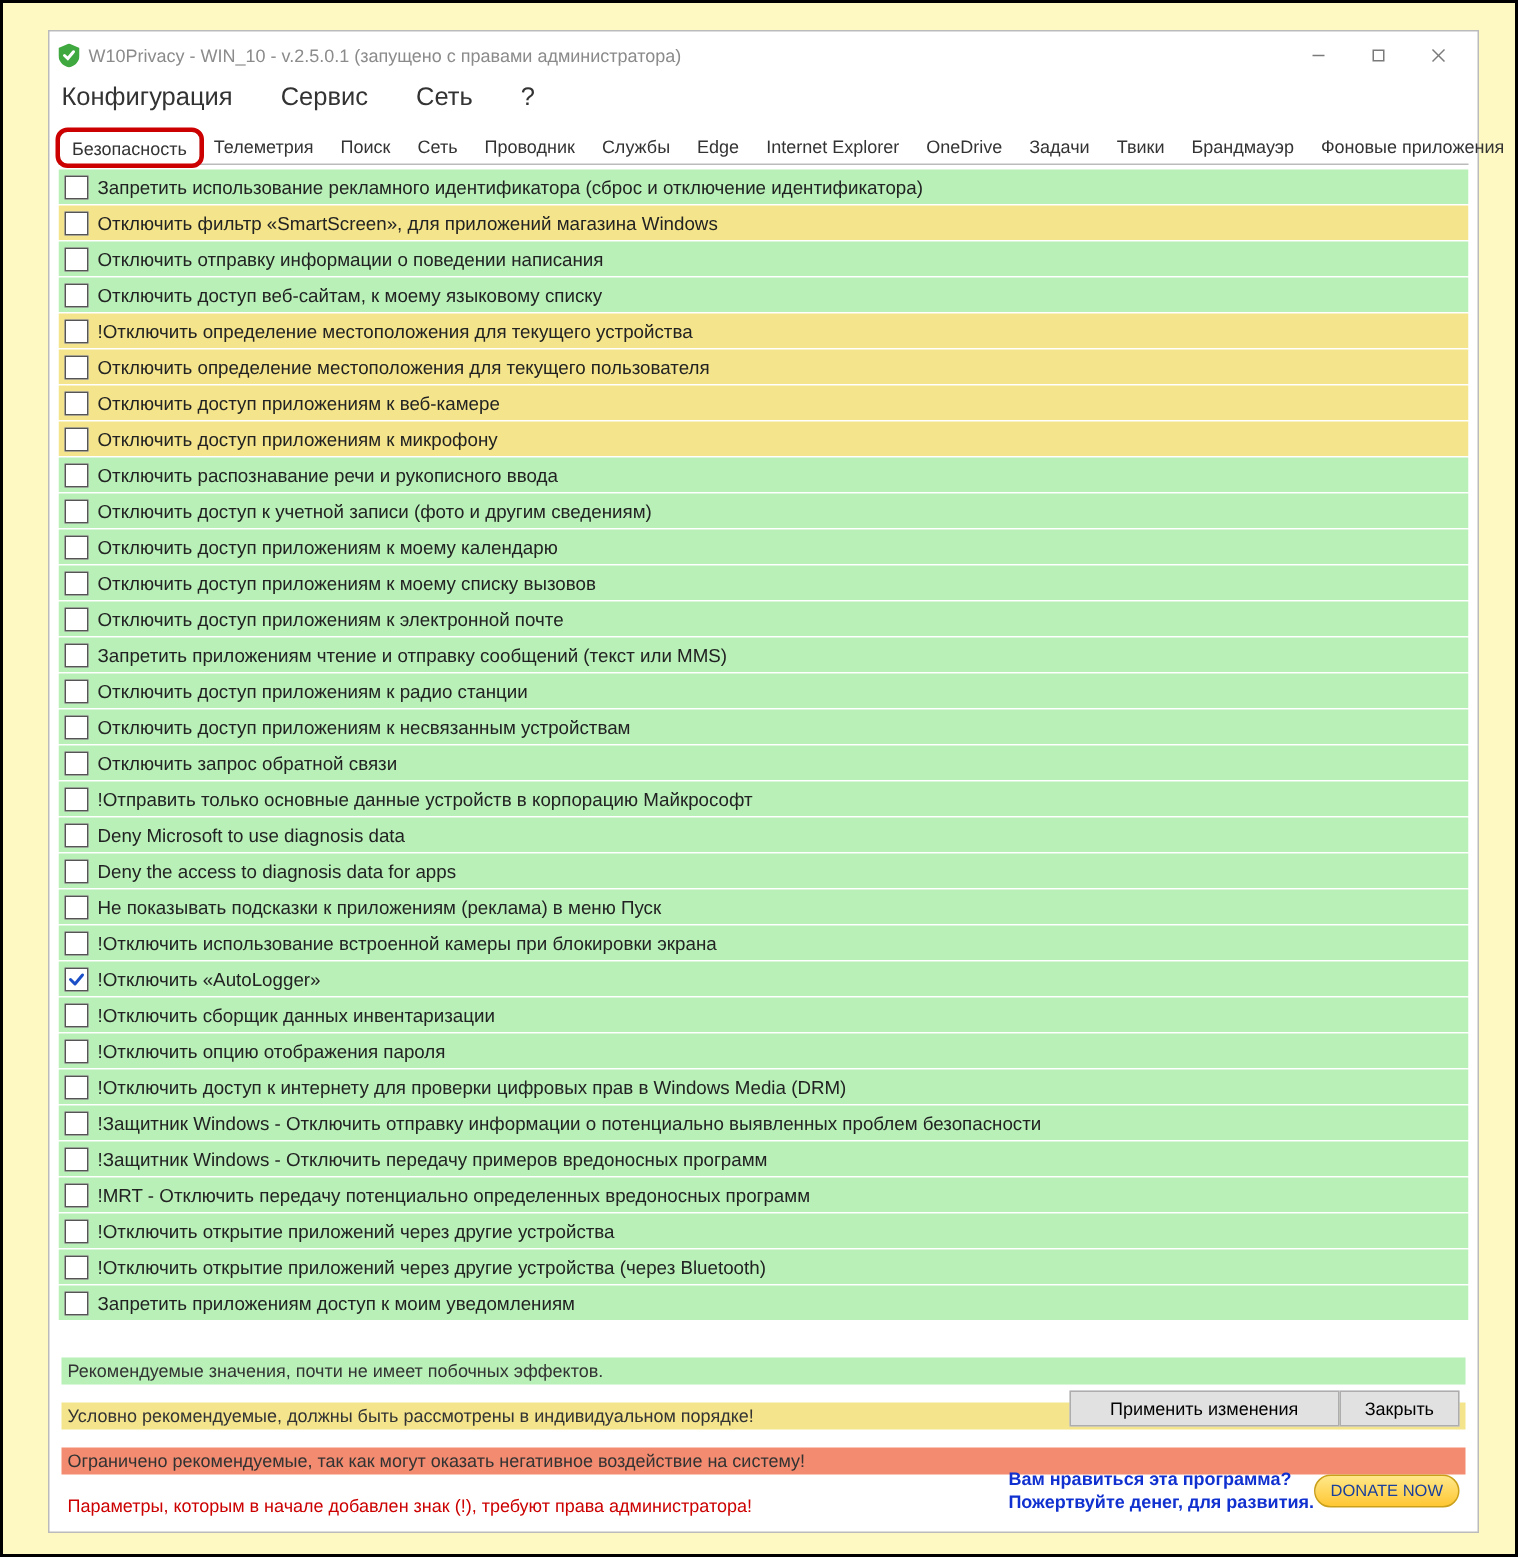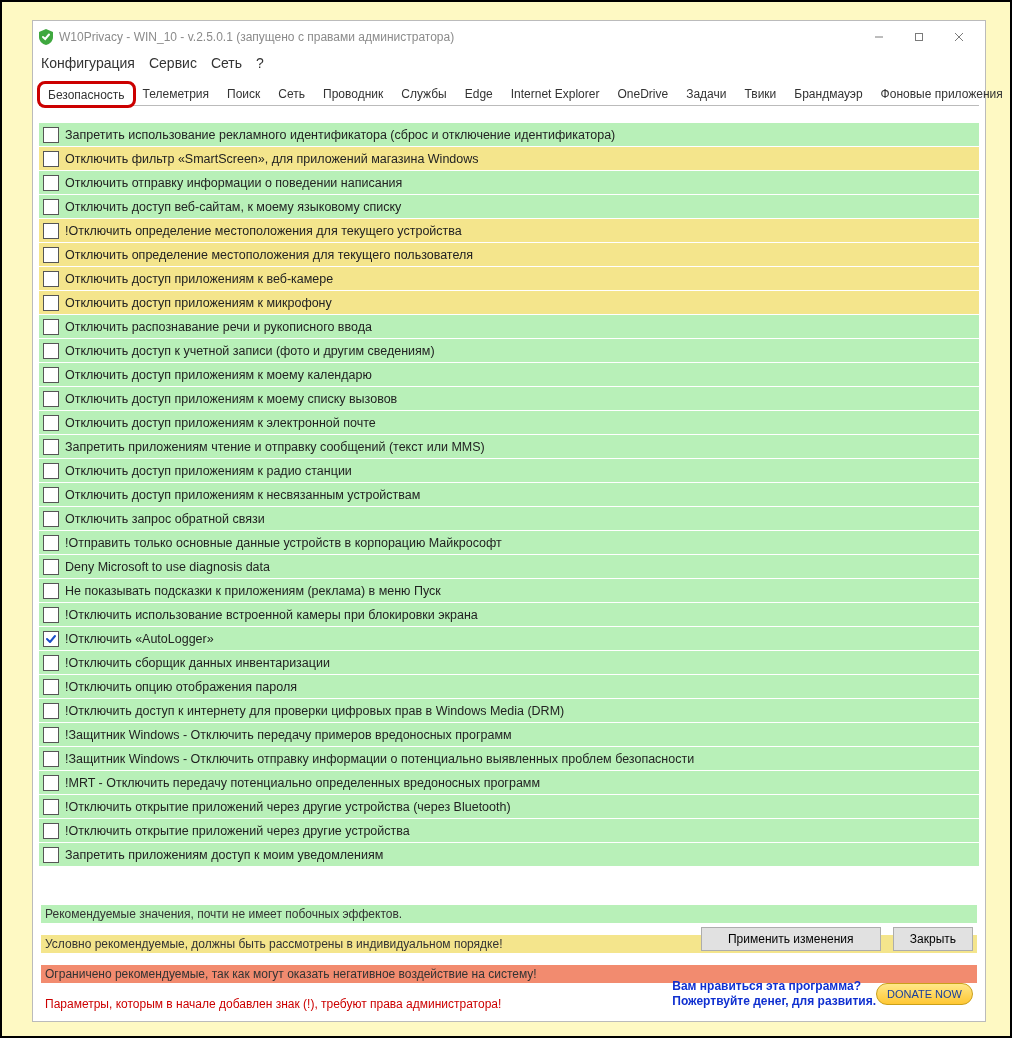--- a/index.html
+++ b/index.html
@@ -5,41 +5,41 @@
 html,body{margin:0;padding:0;font-family:"Segoe UI",Tahoma,Arial,sans-serif;font-size:12px;background:#fff;color:#333}
 .outer{border:2px solid #000;width:1012px;height:1038px;box-sizing:border-box;position:relative;overflow:hidden;background:#fef9c3}
 .window{position:absolute;left:30px;top:18px;width:952px;height:1000px;border:1px solid #bbb;background:#fff;display:flex;flex-direction:column}
 .titlebar{display:flex;align-items:center;height:32px;padding:0 6px;color:#8b8b8b;font-size:12px}
 .titlebar .appicon{width:14px;height:16px;margin-right:6px;position:relative}
 .titlebar .appicon svg{display:block}
 .titlebar .title{flex:1;white-space:nowrap}
 .winbtns{display:flex;align-items:center;gap:0}
 .winbtn{width:40px;height:28px;display:flex;align-items:center;justify-content:center;color:#7a7a7a;cursor:pointer}
 .winbtn svg{width:10px;height:10px}
-.menubar{display:flex;gap:14px;padding:2px 8px 6px 8px;color:#333;font-size:14px}
+.menubar{display:flex;gap:32px;padding:2px 8px 6px 8px;color:#333;font-size:17px}
 .menubar span{cursor:default}
-.tabrow{display:flex;align-items:flex-end;border-bottom:1px solid #bbb;margin:4px 6px 14px 6px;position:relative;height:24px}
+.tabrow{display:flex;align-items:flex-end;border-bottom:1px solid #bbb;margin:4px 6px 0 6px;position:relative;height:24px}
 .tab{padding:4px 8px;font-size:12px;color:#333;border:1px solid transparent;border-bottom:none;cursor:pointer;white-space:nowrap}
 .tab.active{border-color:#bbb;background:#fff;position:relative;top:1px}
 .tab.highlight{outline:3px solid #cc0000;outline-offset:-1px;border-radius:6px}
 .listarea{flex:1;overflow:auto;margin:0 6px;padding-top:2px}
 .row{display:flex;align-items:center;height:23px;margin:1px 0;padding-left:4px;font-size:12.5px;color:#222}
 .row.green{background:#b8f0b8}
 .row.yellow{background:#f4e58c}
 .chk{width:14px;height:14px;border:1px solid #555;background:#fff;margin-right:6px;flex:0 0 14px;display:flex;align-items:center;justify-content:center;cursor:pointer}
 .chk svg{width:12px;height:12px;display:none}
 .chk.checked svg{display:block}
 .bottom{padding:4px 8px 8px 8px}
 .legend{display:flex;flex-direction:column;gap:12px;font-size:12px}
 .legend div{padding:2px 4px}
 .leg-green{background:#b8f0b8}
 .leg-yellow{background:#f4e58c}
 .leg-red{background:#f28b6f}
 .leg-warn{color:#cc0000;font-weight:normal;padding-top:4px}
-.btnrow{position:absolute;right:12px;bottom:70px;display:flex;gap:12px}
+.btnrow{position:absolute;right:12px;bottom:70px;display:flex;gap:0}
 .btn{border:1px solid #adadad;background:#e1e1e1;padding:4px 16px;min-width:180px;text-align:center;font-size:12px;cursor:pointer;font-family:inherit}
 .btn.small{min-width:70px}
 .donaterow{position:absolute;right:12px;bottom:12px;display:flex;align-items:center;gap:0}
 .donatetxt{color:#1030d0;font-weight:bold;font-size:12px;line-height:1.25}
 .donatebtn{background:linear-gradient(#ffe88a,#ffc733);border:1px solid #caa01a;border-radius:14px;padding:4px 10px;font-weight:normal;font-size:11px;color:#1a3f9c;cursor:pointer;white-space:nowrap}
 </style>
 </head>
 <body>
 <div class="outer">
 <div class="window">
@@ -168,20 +168,24 @@
         <div class="row green">
           <div class="chk"></div>
           <span>!Отправить только основные данные устройств в корпорацию Майкрософт</span>
         </div>
         <div class="row green">
           <div class="chk"></div>
           <span>Deny Microsoft to use diagnosis data</span>
         </div>
         <div class="row green">
           <div class="chk"></div>
+          <span>Deny the access to diagnosis data for apps</span>
+        </div>
+        <div class="row green">
+          <div class="chk"></div>
           <span>Не показывать подсказки к приложениям (реклама) в меню Пуск</span>
         </div>
         <div class="row green">
           <div class="chk"></div>
           <span>!Отключить использование встроенной камеры при блокировки экрана</span>
         </div>
         <div class="row green">
           <div class="chk checked">
             <svg viewBox="0 0 12 12">
               <path d="M2 6 L5 9 L10 3" stroke="#1a4fc7" stroke-width="2" fill="none" stroke-linecap="round" stroke-linejoin="round"></path>
@@ -196,37 +200,37 @@
         <div class="row green">
           <div class="chk"></div>
           <span>!Отключить опцию отображения пароля</span>
         </div>
         <div class="row green">
           <div class="chk"></div>
           <span>!Отключить доступ к интернету для проверки цифровых прав в Windows Media (DRM)</span>
         </div>
         <div class="row green">
           <div class="chk"></div>
+          <span>!Защитник Windows - Отключить отправку информации о потенциально выявленных проблем безопасности</span>
+        </div>
+        <div class="row green">
+          <div class="chk"></div>
           <span>!Защитник Windows - Отключить передачу примеров вредоносных программ</span>
         </div>
         <div class="row green">
           <div class="chk"></div>
-          <span>!Защитник Windows - Отключить отправку информации о потенциально выявленных проблем безопасности</span>
-        </div>
-        <div class="row green">
-          <div class="chk"></div>
           <span>!MRT - Отключить передачу потенциально определенных вредоносных программ</span>
         </div>
         <div class="row green">
           <div class="chk"></div>
+          <span>!Отключить открытие приложений через другие устройства</span>
+        </div>
+        <div class="row green">
+          <div class="chk"></div>
           <span>!Отключить открытие приложений через другие устройства (через Bluetooth)</span>
-        </div>
-        <div class="row green">
-          <div class="chk"></div>
-          <span>!Отключить открытие приложений через другие устройства</span>
         </div>
         <div class="row green">
           <div class="chk"></div>
           <span>Запретить приложениям доступ к моим уведомлениям</span>
         </div>
       </div>
 
 <div class="bottom">
   <div class="legend">
     <div class="leg-green">Рекомендуемые значения, почти не имеет побочных эффектов.</div>

